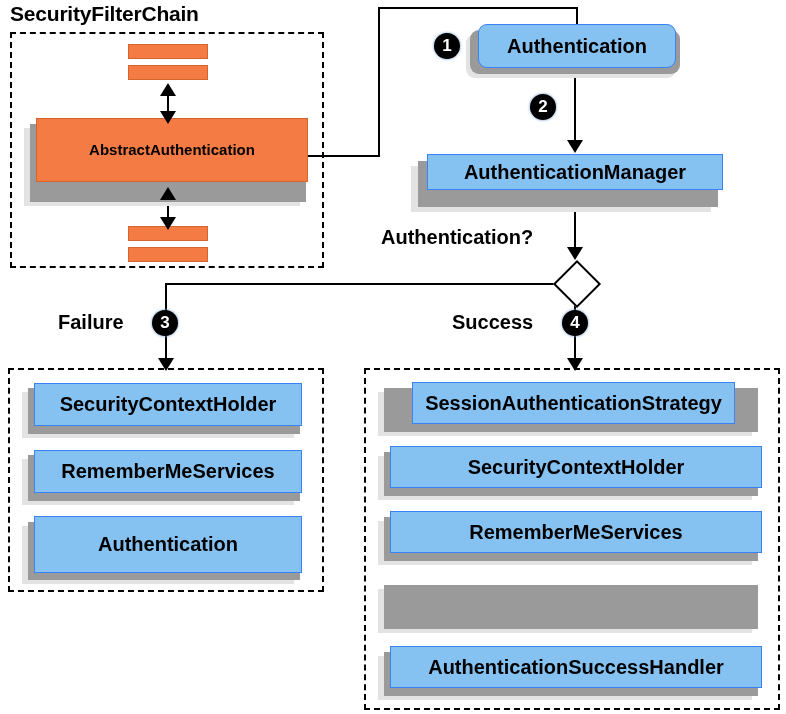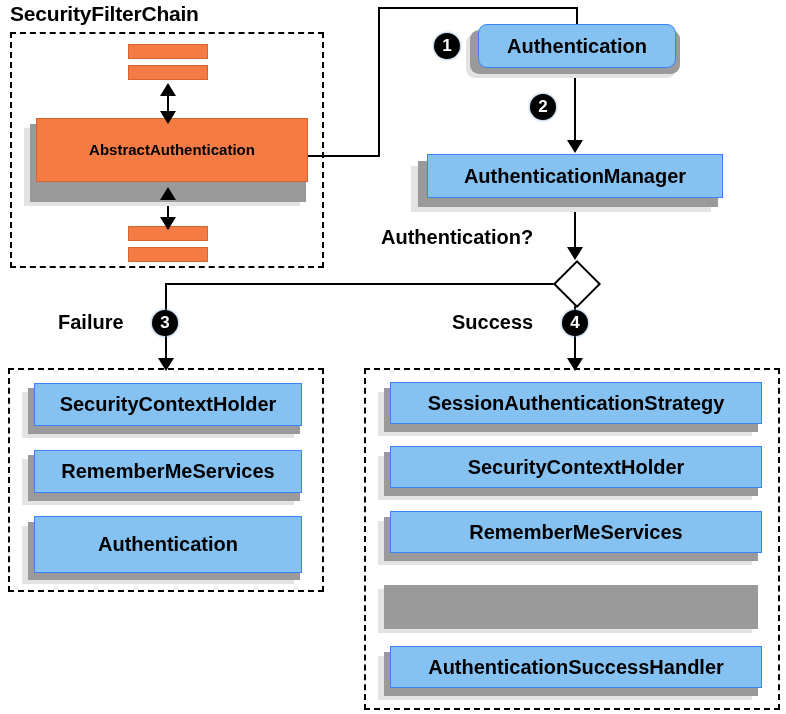--- a/index.html
+++ b/index.html
@@ -186,21 +186,21 @@
 
   <div class="badge" style="left:434px; top:33px; width:26px; height:26px;">1</div>
 
   <div class="line-v" style="left:574px; top:68px; height:78px;"></div>
   <div class="arrow-down" style="left:567px; top:140px;"></div>
 
   <div class="badge" style="left:530px; top:94px; width:26px; height:26px;">2</div>
 
   <div class="shadow-light" style="left:411px; top:166px; width:300px; height:46px;"></div>
   <div class="shadow-dark" style="left:418px; top:161px; width:300px; height:46px;"></div>
-  <div class="node node-blue" style="left:427px; top:154px; width:296px; height:44px;">AuthenticationManager</div>
+  <div class="node node-blue" style="left:427px; top:154px; width:296px; height:36px;">AuthenticationManager</div>
 
   <div class="label" style="left:381px; top:226px;">Authentication?</div>
 
   <div class="line-v" style="left:574px; top:200px; height:52px;"></div>
   <div class="arrow-down" style="left:567px; top:247px;"></div>
 
   <div class="diamond" style="left:560px; top:267px; width:30px; height:30px;"></div>
 
   <div class="line-h" style="left:166px; top:283px; width:394px;"></div>
   <div class="line-v" style="left:165px; top:283px; height:86px;"></div>
@@ -228,21 +228,21 @@
   <div class="shadow-light" style="left:22px; top:526px; width:272px; height:58px;"></div>
   <div class="shadow-dark" style="left:28px; top:522px; width:272px; height:58px;"></div>
   <div class="node node-blue" style="left:34px; top:516px; width:268px; height:57px; flex-direction:column;">
     <span>Authentication</span>
   </div>
 
   <div class="group-box" style="left:364px; top:368px; width:416px; height:342px;"></div>
 
   <div class="shadow-light" style="left:378px; top:392px; width:374px; height:44px;"></div>
   <div class="shadow-dark" style="left:384px; top:388px; width:374px; height:44px;"></div>
-  <div class="node node-blue" style="left:390px; top:382px; width:372px; height:42px;text-align:right;">SessionAuthenticationStrategy</div>
+  <div class="node node-blue" style="left:412px; top:382px; width:323px; height:42px;text-align:right;">SessionAuthenticationStrategy</div>
 
   <div class="shadow-light" style="left:378px; top:456px; width:374px; height:44px;"></div>
   <div class="shadow-dark" style="left:384px; top:452px; width:374px; height:44px;"></div>
   <div class="node node-blue" style="left:390px; top:446px; width:372px; height:42px;">SecurityContextHolder</div>
 
   <div class="shadow-light" style="left:378px; top:521px; width:374px; height:44px;"></div>
   <div class="shadow-dark" style="left:384px; top:517px; width:374px; height:44px;"></div>
   <div class="node node-blue" style="left:390px; top:511px; width:372px; height:42px;">RememberMeServices</div>
 
   <div class="shadow-light" style="left:378px; top:589px; width:374px; height:44px;"></div>

